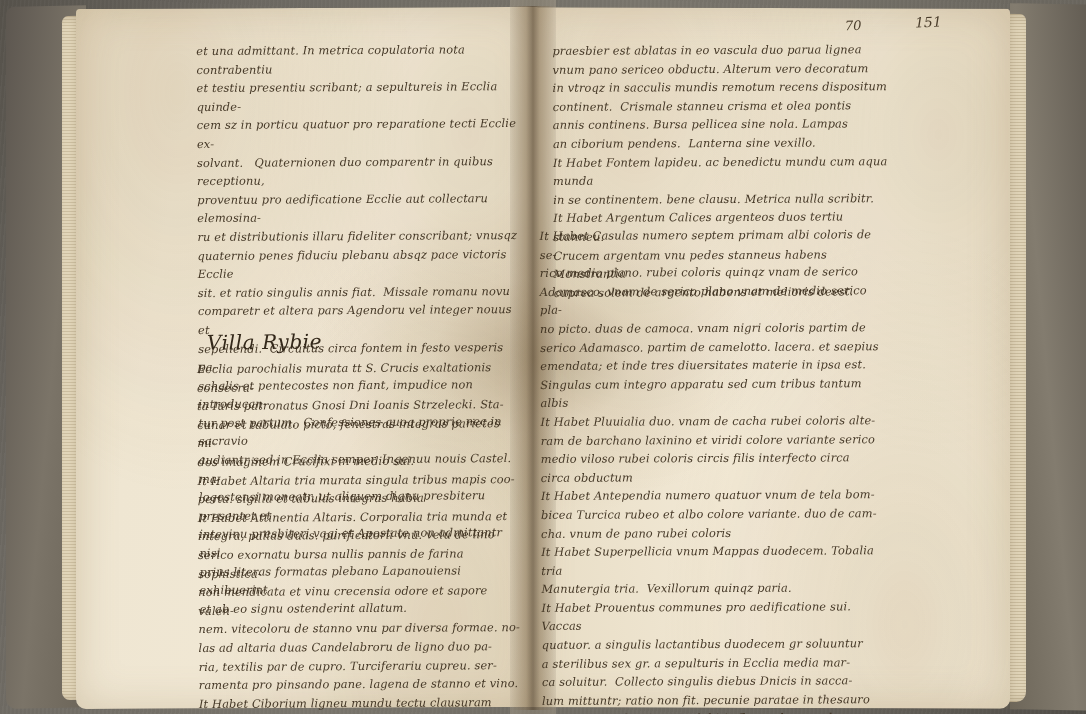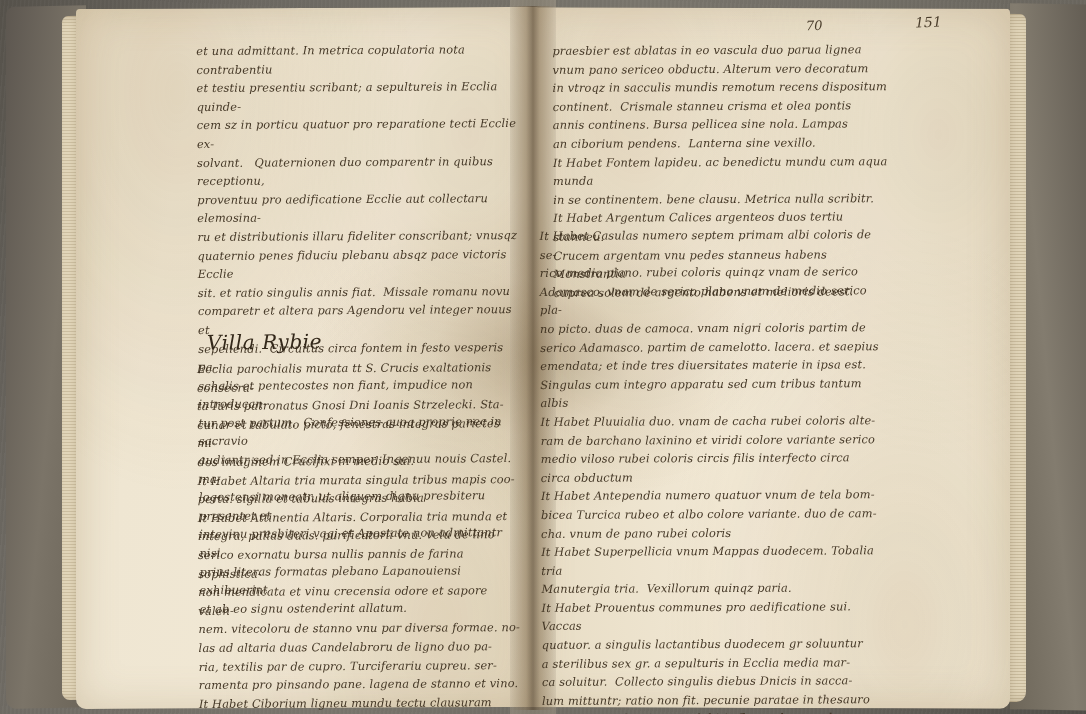--- a/index.html
+++ b/index.html
@@ -181,21 +181,21 @@
 
   
   .folio {
     position: absolute;
     font-family: "DejaVu Serif", serif;
     color: #3a2d1c;
     font-size: 13px;
     font-style: italic;
     opacity: .9;
   }
-  #folio-70 { left: 806px; top: 18px; transform: rotate(-1deg); }
+  #folio-70 { left: 845px; top: 18px; transform: rotate(-1deg); }
   #folio-151 { left: 915px; top: 14px; transform: rotate(-2deg); font-size: 14px; }
 </style>
 </head>
 <body>
 
 <div id="page">
   <div class="backdrop"></div>
 
   <div class="book">
     <div class="cover-left"></div>

